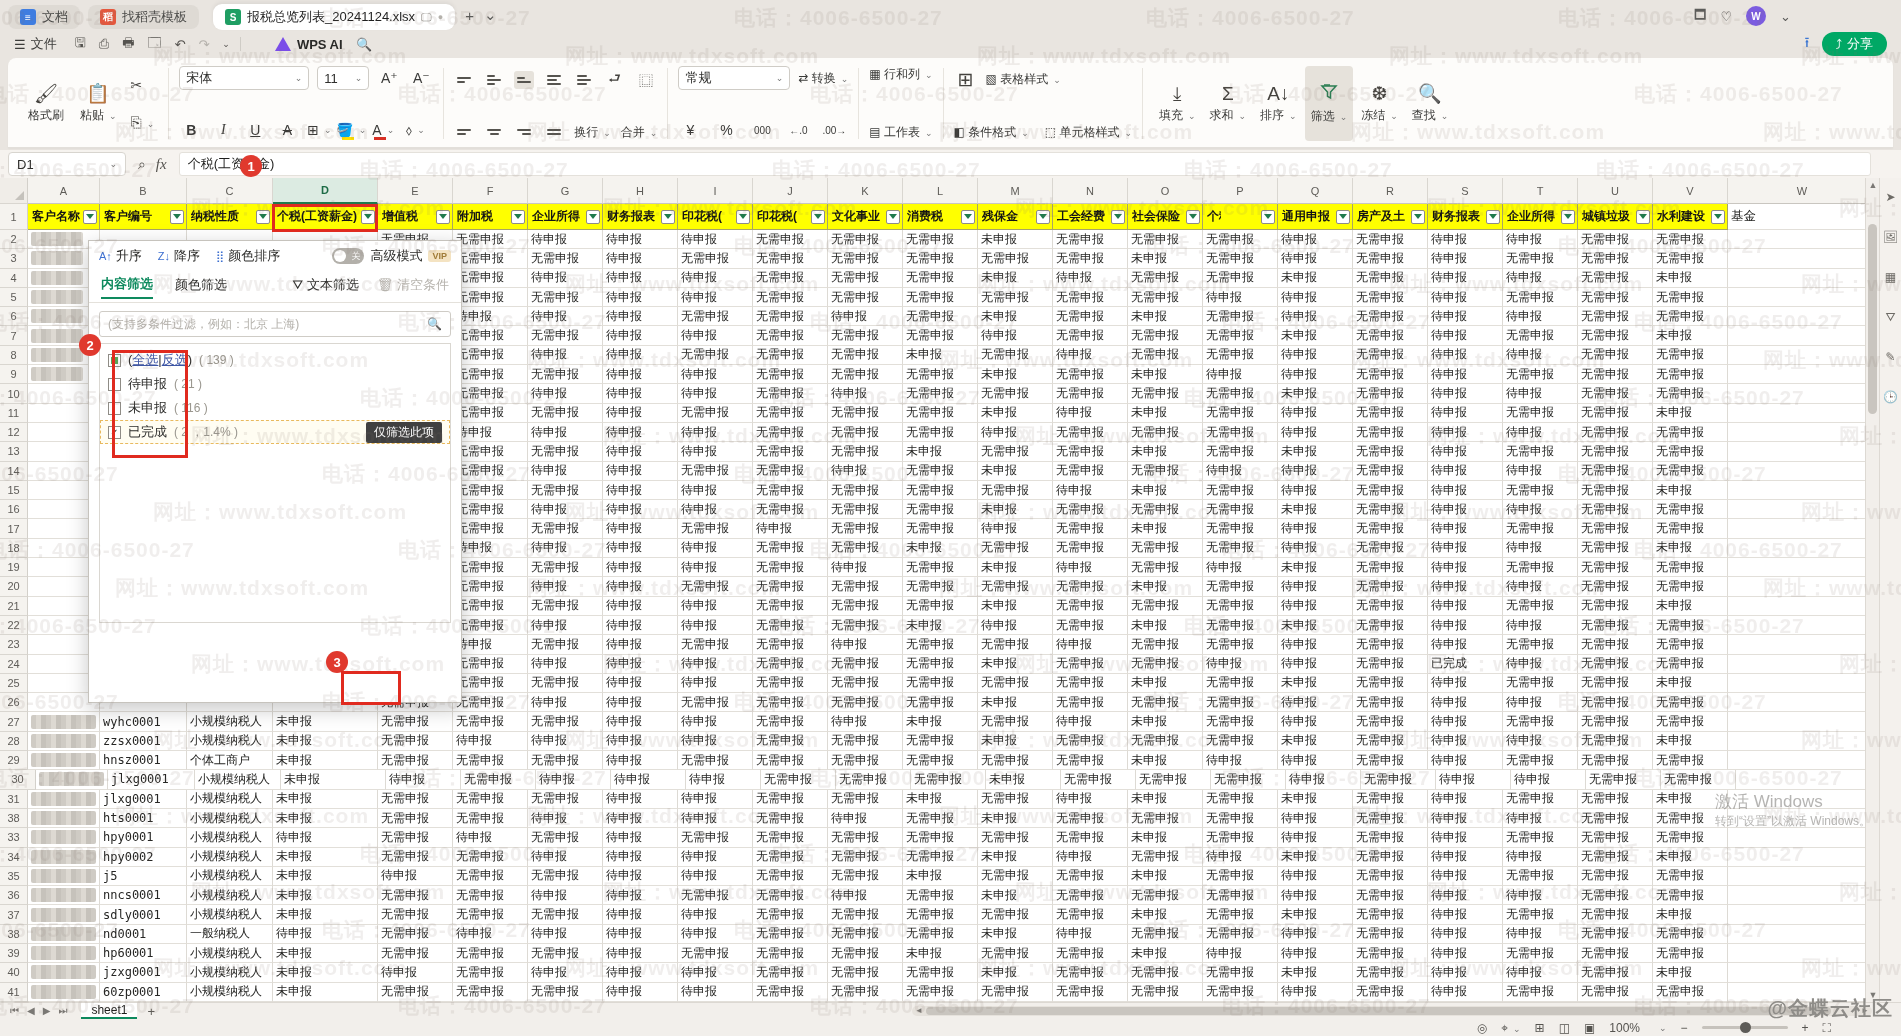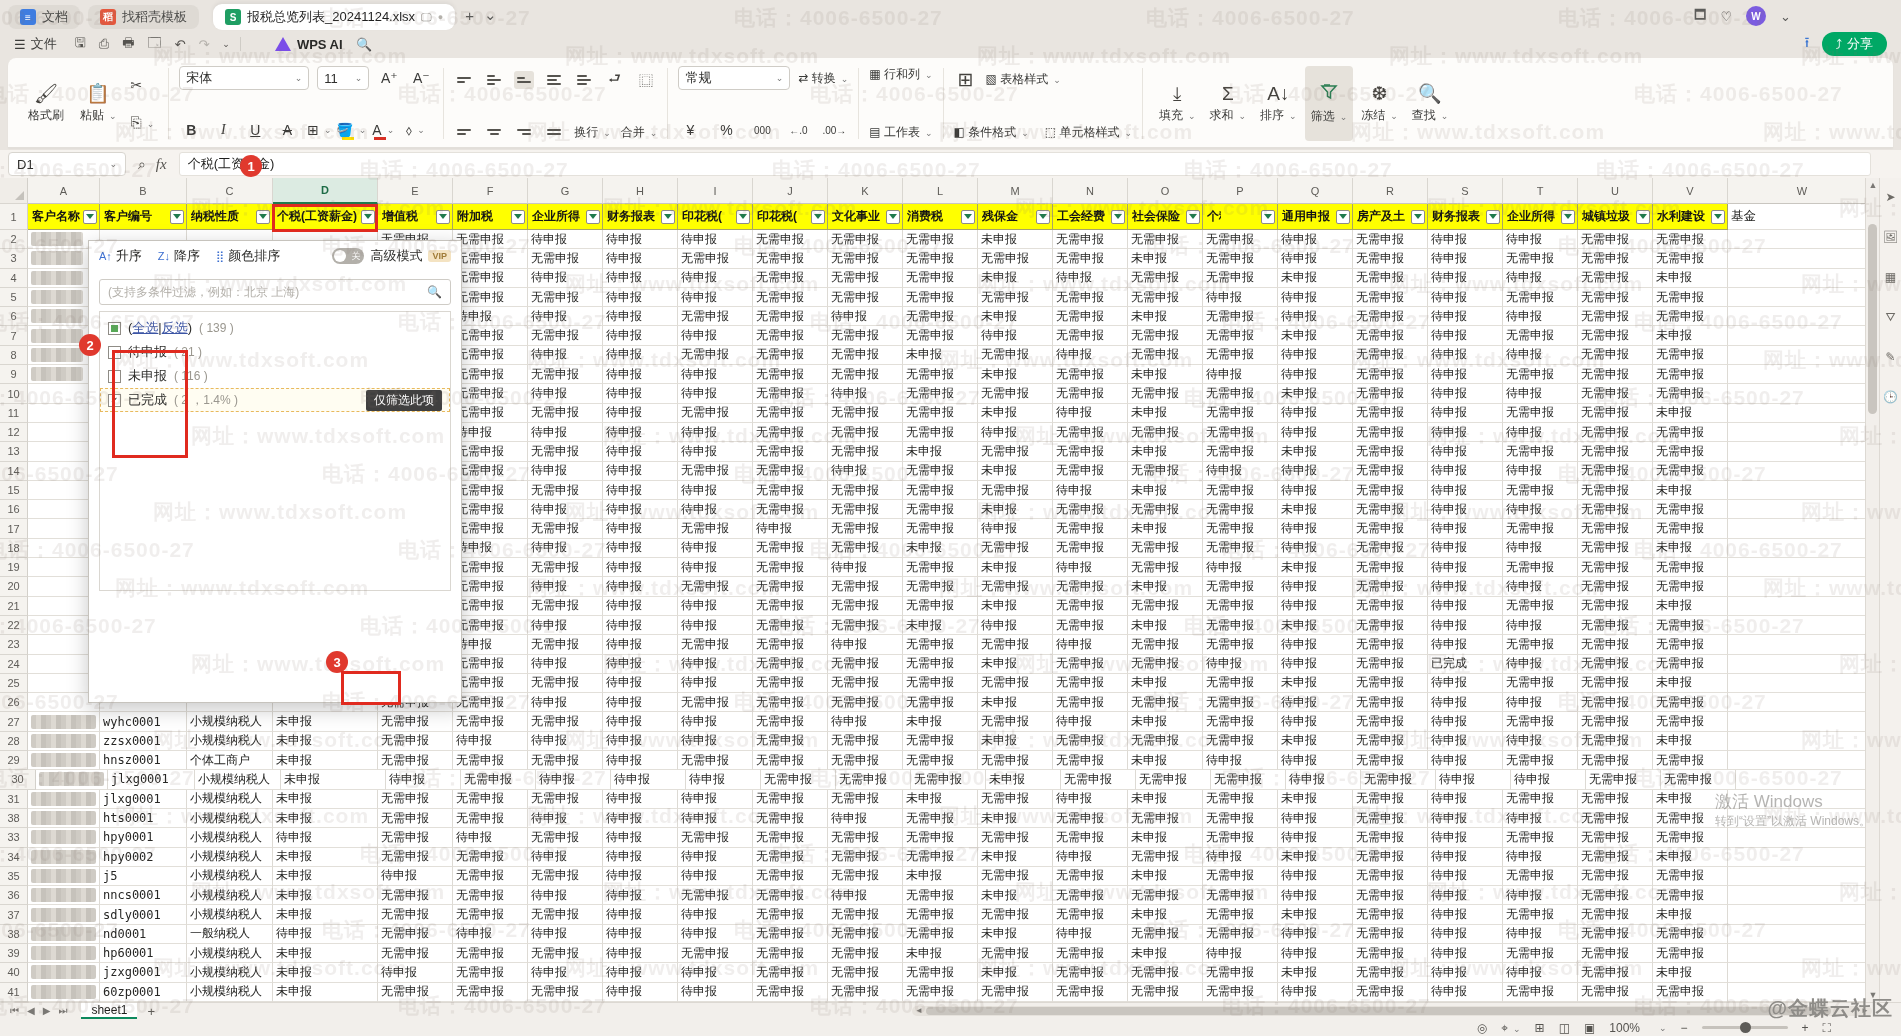--- a/index.html
+++ b/index.html
@@ -1649,20 +1649,28 @@
           <span>降序</span>
         </span>
       <span class="sorti">
           <span class="arr">⣿</span>
           <span>颜色排序</span>
         </span>
       <span class="sorti" style="margin-left:auto;gap:6px;">
         <span class="toggle">关</span>
         <span>高级模式</span>
         <span class="vip">VIP</span>
+      </span>
+    </div>
+    <div class="fp-tabs">
+      <span class="fptab active">内容筛选</span>
+      <span class="fptab">颜色筛选</span>
+      <span class="right">
+        <span class="fptab">⛛ <span>文本筛选</span></span>
+        <span class="fptab muted">🗑 <span>清空条件</span></span>
       </span>
     </div>
     <div class="fp-search">
       <span>(支持多条件过滤，例如：北京 上海)</span>
       <span style="color:#6d6b66;">🔍</span>
     </div>
     <div class="fp-list" id="fp-list">
         <div class="fitem">
           <span class="cbox partial"></span>
           <span>(<span class="linkc">全选</span>|<span class="linkc">反选</span>)</span>

